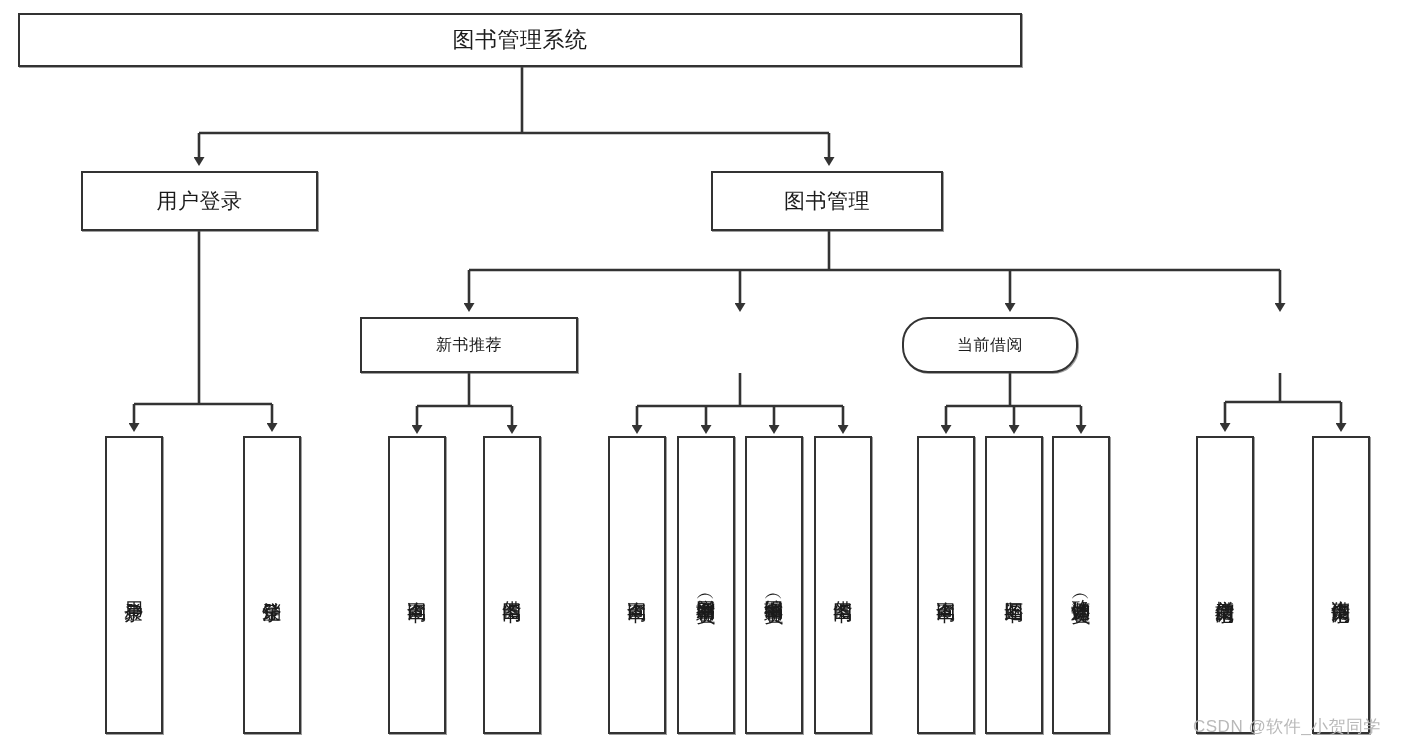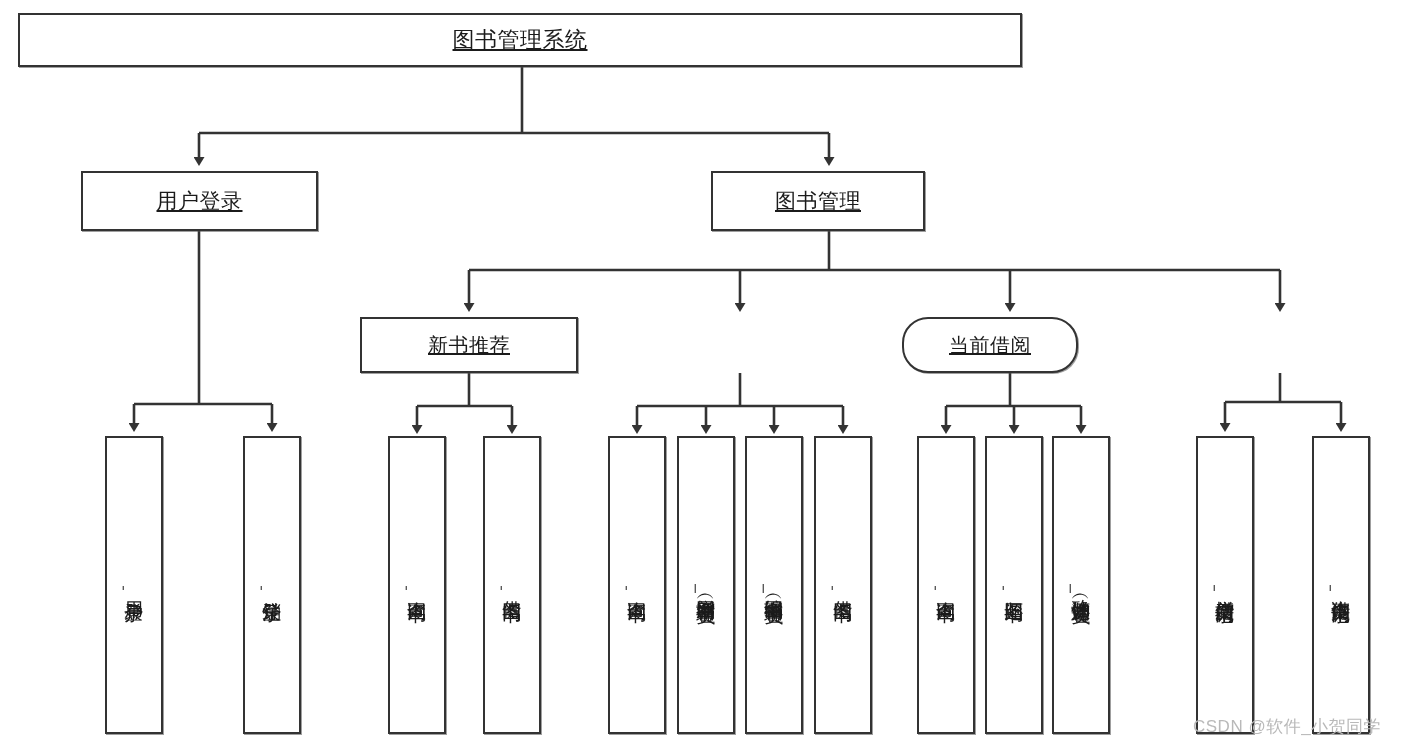--- a/index.html
+++ b/index.html
@@ -34,25 +34,24 @@
     align-items: center;
     justify-content: center;
     color: #1b1b1b;
     box-shadow: 1px 1px 0 0 rgba(80,80,80,0.55);
   }
   .node-label {
     display: block;
     text-align: left;
     letter-spacing: 0.5px;
     white-space: nowrap;
-    text-decoration: underline;
   }
   .node.root { font-size: 22px; }
   .node.branch { font-size: 21px; }
-  .node.sub { font-size: 20px; }
+  .node.sub { font-size: 16px; }
 
   .node.leaf {
     align-items: flex-start;
     justify-content: center;
     padding-top: 6px;
   }
   .node.leaf .node-label {
     writing-mode: vertical-rl;
     text-orientation: upright;
     font-size: 19px;
@@ -130,21 +129,21 @@
     </g>
   </svg>
 
   <div class="node root" style="left:18px; top:13px; width:1004px; height:54px;">
     <span class="node-label">图书管理系统</span>
   </div>
 
   <div class="node branch" style="left:81px; top:171px; width:237px; height:60px;">
     <span class="node-label">用户登录</span>
   </div>
-  <div class="node branch" style="left:711px; top:171px; width:214px; height:60px;">
+  <div class="node branch" style="left:711px; top:171px; width:232px; height:60px;">
     <span class="node-label">图书管理</span>
   </div>
 
   <div class="node sub" style="left:360px; top:317px; width:218px; height:56px;">
     <span class="node-label">新书推荐</span>
   </div>
   <div class="node sub" style="left:902px; top:317px; width:176px; height:56px;border-radius:26px;">
     <span class="node-label">当前借阅</span>
   </div>
 

